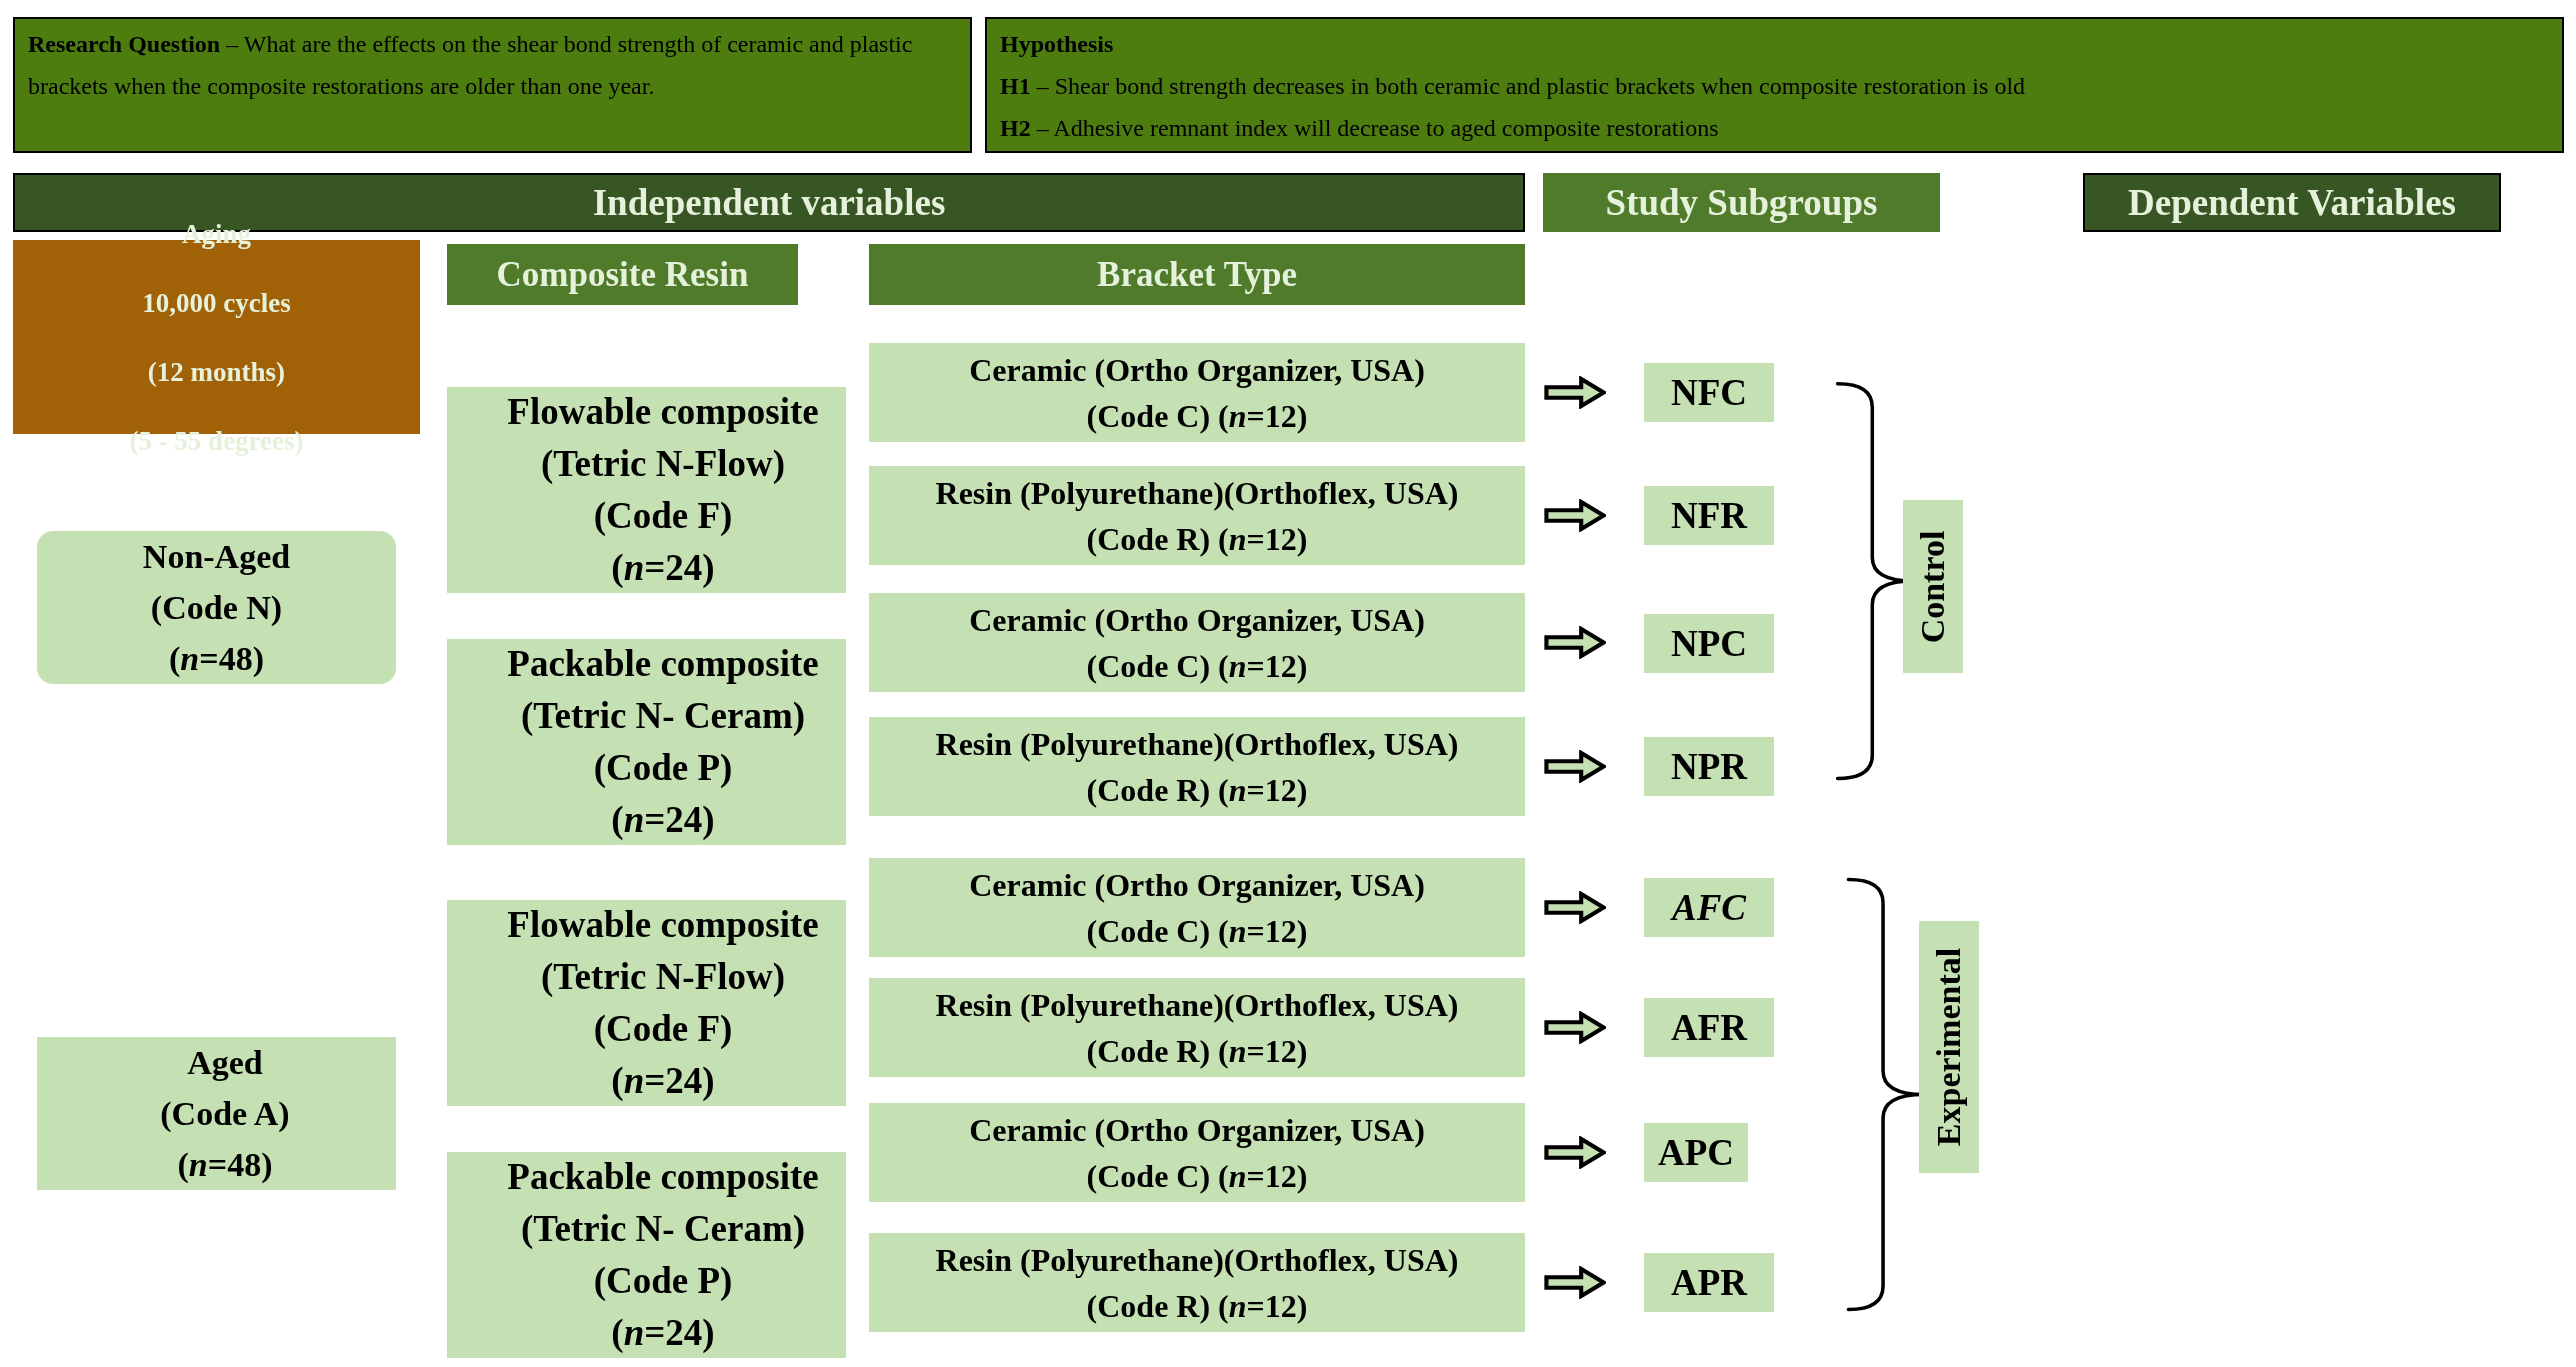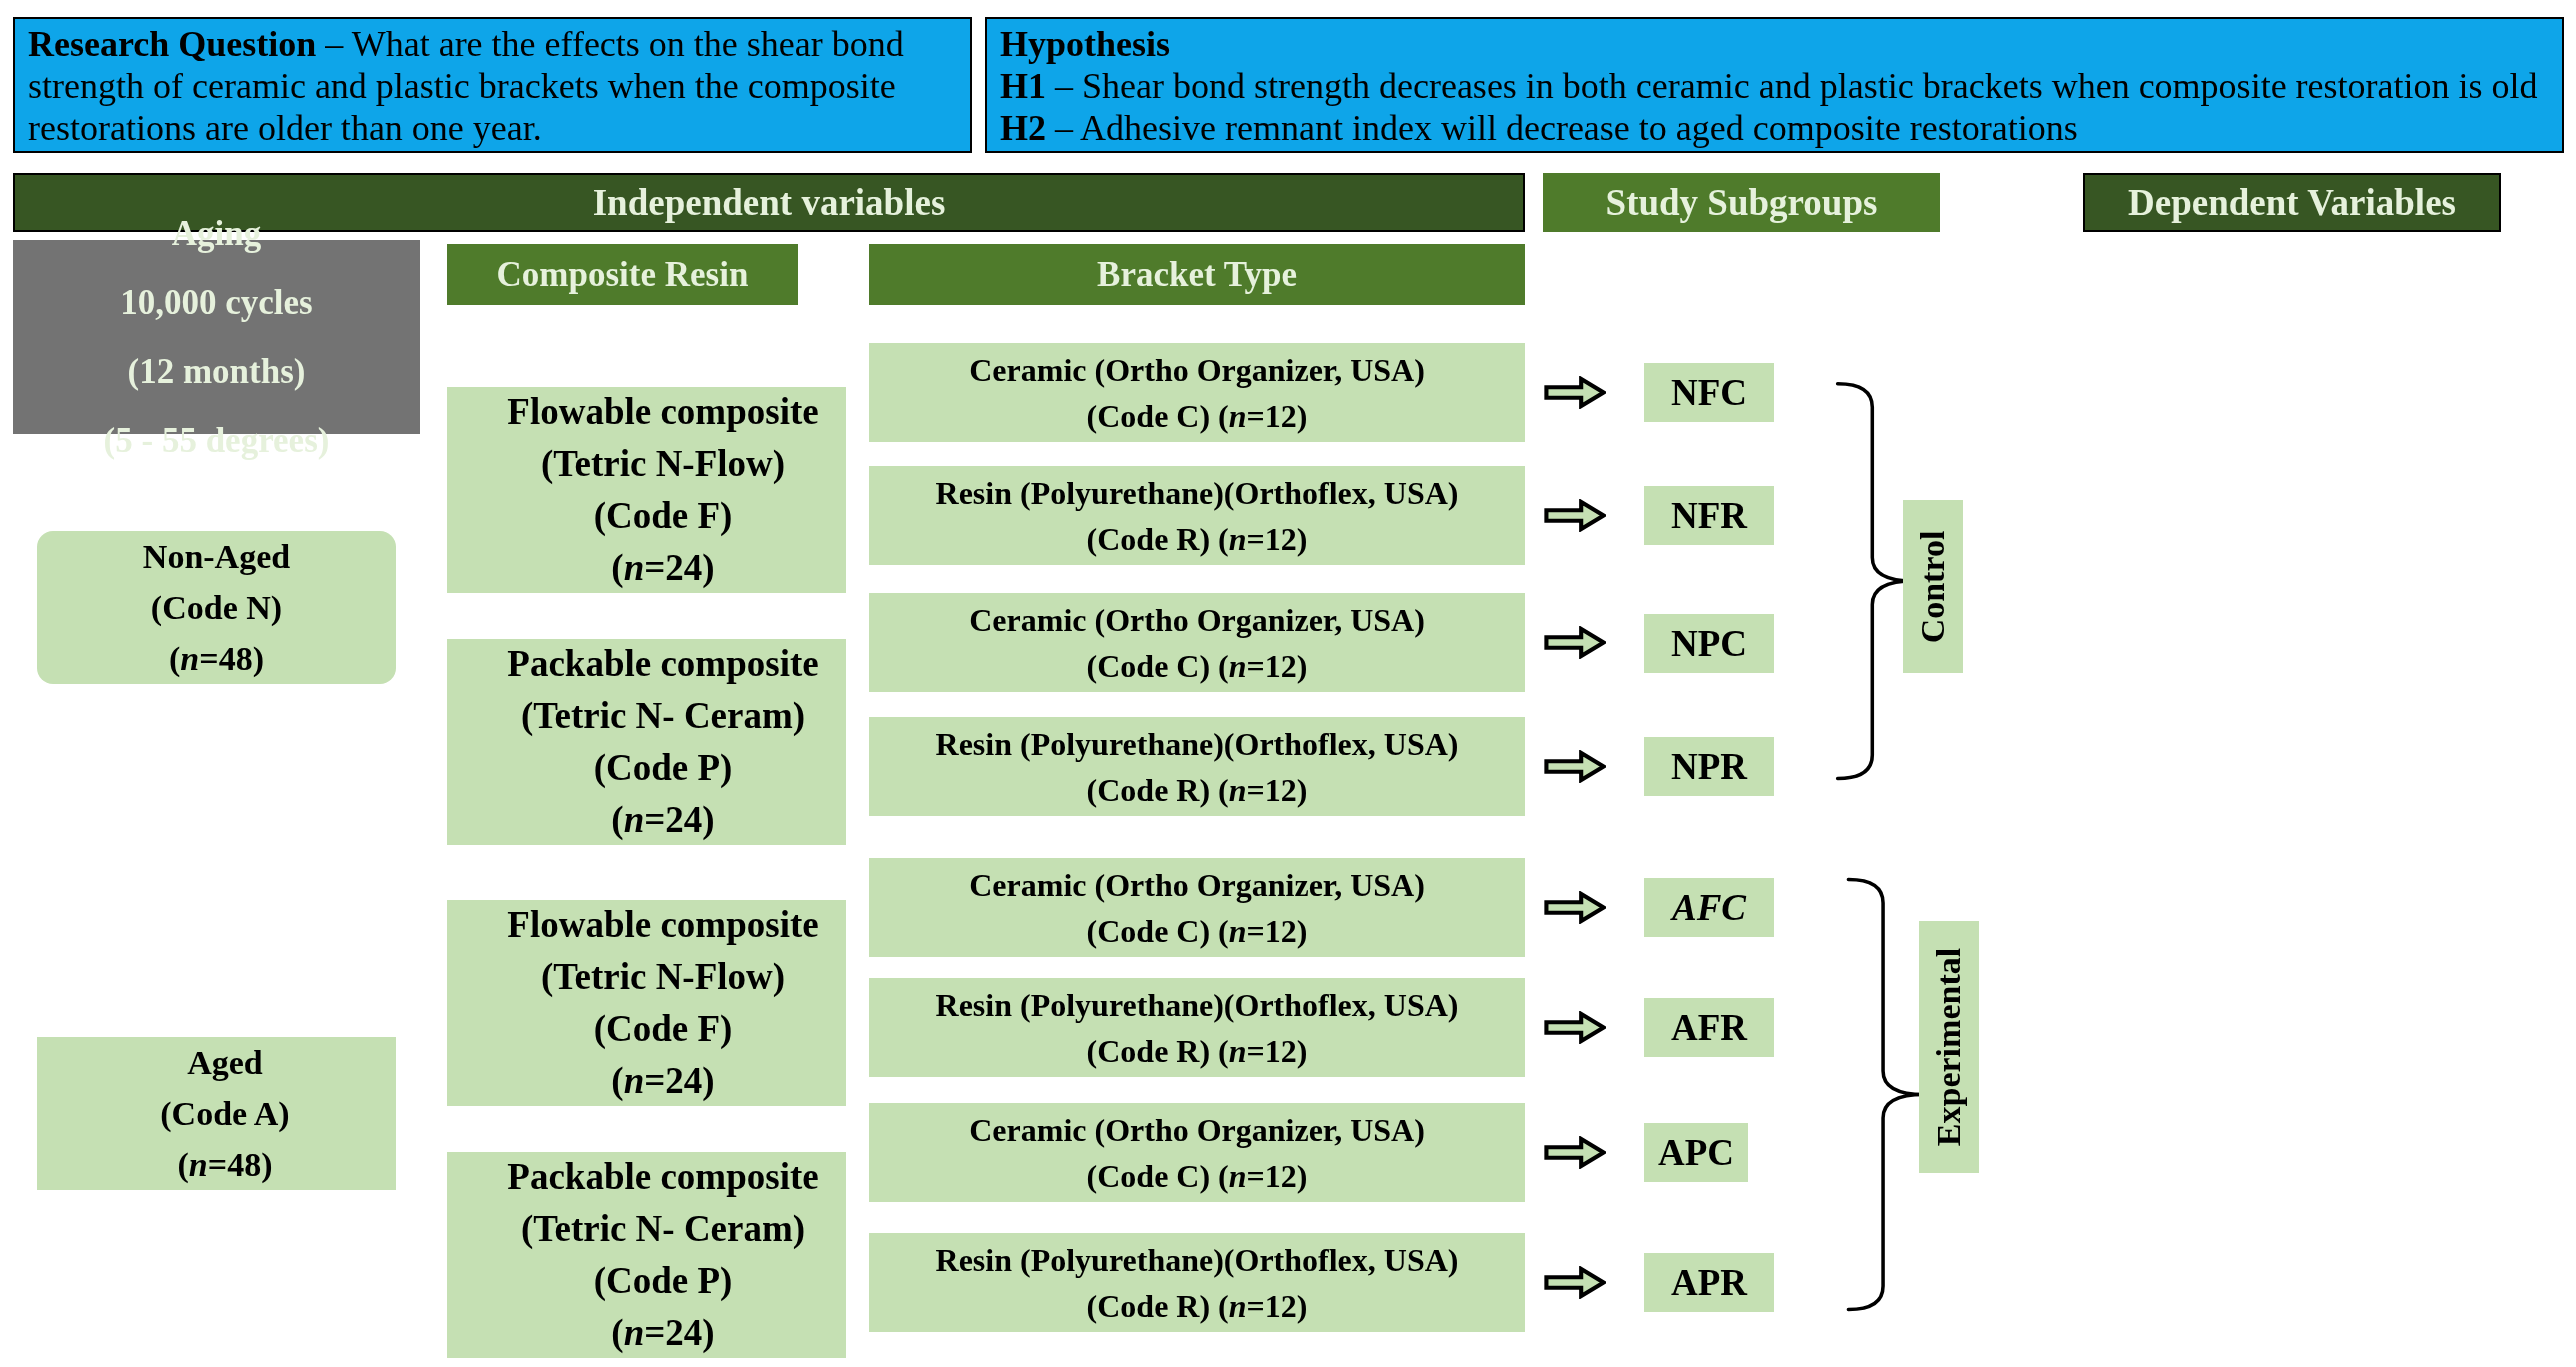--- a/index.html
+++ b/index.html
@@ -1,29 +1,29 @@
 <!DOCTYPE html>
 <html style="font-size:9.4px"><head>
 <meta charset="utf-8">
 <style>
   html,body{margin:0;padding:0;background:#ffffff;}
   .canvas{position:relative;width:2576px;height:1367px;background:#ffffff;overflow:hidden;
           font-family:"Liberation Serif", serif;color:#000;}
   .box{position:absolute;box-sizing:border-box;}
-  .white-box{background:#0ea5e9;border:2.9px solid #000;font-weight:400;font-size:36px;line-height:42px;padding:4.7px 13px;}
+  .white-box{background:#4d7c0f;border:2.9px solid #000;font-weight:400;font-size:24px;line-height:42px;padding:4.7px 13px;}
   .white-box p{margin:0;}
   .b{font-weight:700;}
   .it{font-style:italic;}
   .dark-bar{background:#375623;border:2.9px solid #000;color:#E6F1DC;font-weight:700;font-size:37px;
             display:flex;align-items:center;justify-content:center;}
   .mid-bar{background:#4F7B2B;color:#E6F1DC;font-weight:700;font-size:37px;
            display:flex;align-items:center;justify-content:center;}
   .light-box{background:#C5E0B3;font-weight:700;display:flex;flex-direction:column;
              align-items:center;justify-content:center;text-align:center;}
-  .aging-box{background:#737373;color:#E6F1DC;font-weight:700;font-size:35px;line-height:48px;
+  .aging-box{background:#a16207;color:#E6F1DC;font-weight:700;font-size:27px;line-height:48px;
              display:flex;flex-direction:column;align-items:center;justify-content:center;text-align:center;gap:21px;}
   .age-box{font-size:34px;line-height:51px;}
   .comp-box{font-size:37px;line-height:52px;padding-left:33px;}
   .row-box{font-size:32px;line-height:46px;padding:0 5.9px;}
   .code-box{font-size:37px;}
   .vlabel{background:#C5E0B3;display:flex;align-items:center;justify-content:center;}
   .vlabel span{transform:rotate(-90deg);white-space:nowrap;font-weight:700;font-size:34px;}
   .dep-box{background:#A9D18E;border:3.5px solid #375623;font-weight:700;font-size:35px;line-height:75px;
            display:flex;flex-direction:column;align-items:center;justify-content:center;text-align:center;}
   svg{position:absolute;display:block;}

